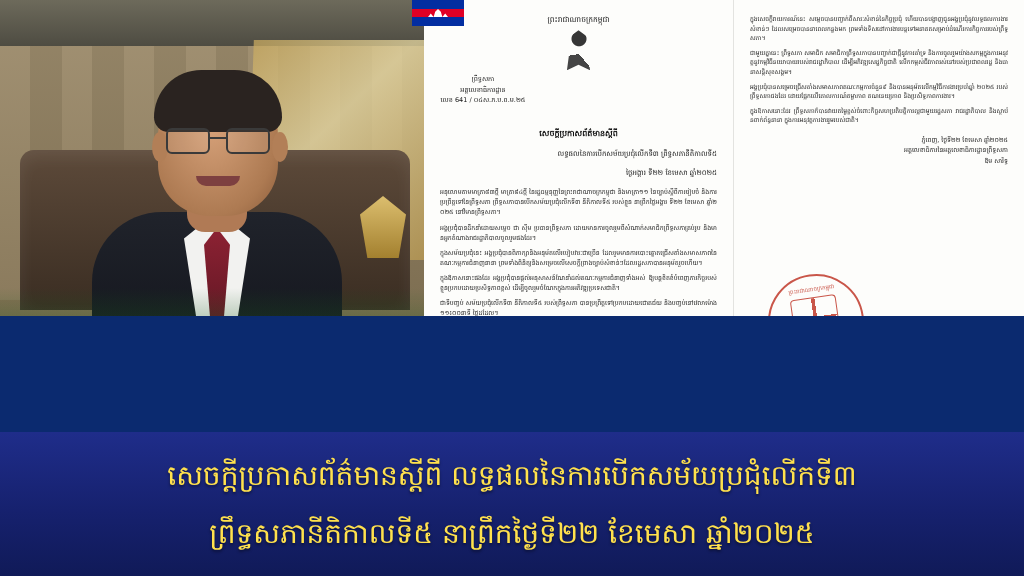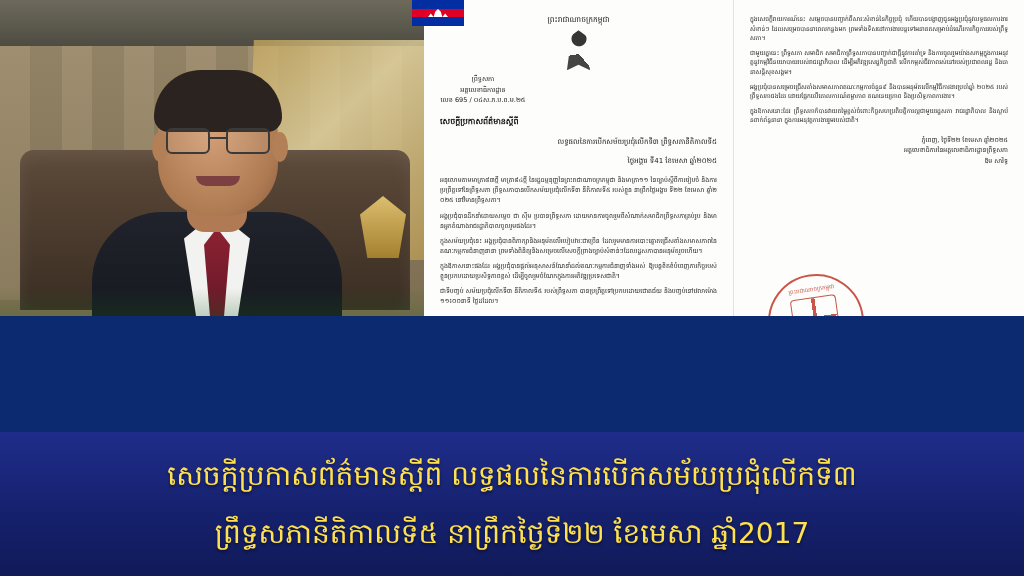--- a/index.html
+++ b/index.html
@@ -219,24 +219,24 @@
     opacity: .88;
   }
   .stamp-left {
     font-size: 6.5px;
     line-height: 1.6;
     text-align: center;
     width: 86px;
     margin-top: 2px;
   }
   .doc-title {
-    text-align: left;
+    text-align: center;
     font-size: 8px;
     line-height: 1.7;
-    margin: 10px 0 8px;
+    margin: 22px 0 8px;
     font-weight: bold;
   }
   .doc-sub {
     text-align: right;
     font-size: 7px;
     line-height: 1.6;
     margin-bottom: 8px;
   }
   .para {
     font-size: 6.2px;
@@ -374,26 +374,26 @@
     <div class="doc-area">
 
       <div class="page left">
         <div class="doc-head khm">
           <div>ព្រះរាជាណាចក្រកម្ពុជា</div>
         </div>
         <div class="doc-garuda"></div>
         <div class="stamp-left khm">
           <div>ព្រឹទ្ធសភា</div>
           <div>អគ្គលេខាធិការដ្ឋាន</div>
-          <div>លេខ 695 / ០៤ស.ភ.ប.ព.ម.២៥</div>
+          <div>លេខ 641 / ០៤ស.ភ.ប.ព.ម.២៥</div>
         </div>
 
         <div class="doc-title khm">សេចក្តីប្រកាសព័ត៌មានស្តីពី</div>
         <div class="doc-sub khm">លទ្ធផលនៃការបើកសម័យប្រជុំលើកទី៣ ព្រឹទ្ធសភានីតិកាលទី៥</div>
-        <div class="doc-sub khm">ថ្ងៃអង្គារ ទី41 ខែមេសា ឆ្នាំ២០២៥</div>
+        <div class="doc-sub khm">ថ្ងៃអង្គារ ទី២២ ខែមេសា ឆ្នាំ២០២៥</div>
 
         <p class="para khm">អនុលោមតាមមាត្រា៨៣ថ្មី មាត្រា៨៤ថ្មី នៃរដ្ឋធម្មនុញ្ញនៃព្រះរាជាណាចក្រកម្ពុជា និងមាត្រា១១ នៃច្បាប់ស្តីពីការរៀបចំ និងការប្រព្រឹត្តទៅនៃព្រឹទ្ធសភា ព្រឹទ្ធសភាបានបើកសម័យប្រជុំលើកទី៣ នីតិកាលទី៥ របស់ខ្លួន នាព្រឹកថ្ងៃអង្គារ ទី២២ ខែមេសា ឆ្នាំ២០២៥ នៅវិមានព្រឹទ្ធសភា។</p>
         <p class="para khm">អង្គប្រជុំបានដឹកនាំដោយសម្តេច ជា ស៊ីម ប្រធានព្រឹទ្ធសភា ដោយមានការចូលរួមពីសំណាក់សមាជិកព្រឹទ្ធសភាគ្រប់រូប និងមានអ្នកតំណាងរាជរដ្ឋាភិបាលចូលរួមផងដែរ។</p>
         <p class="para khm">ក្នុងសម័យប្រជុំនេះ អង្គប្រជុំបានពិភាក្សានិងអនុម័តលើរបៀបវារៈជាច្រើន ដែលរួមមានការបោះឆ្នោតជ្រើសតាំងសមាសភាពនៃគណៈកម្មការជំនាញនានា ព្រមទាំងពិនិត្យនិងសម្រេចលើសេចក្តីព្រាងច្បាប់សំខាន់ៗដែលរដ្ឋសភាបានអនុម័តរួចហើយ។</p>
         <p class="para khm">ក្នុងឱកាសនោះផងដែរ អង្គប្រជុំបានផ្តល់អនុសាសន៍ណែនាំដល់គណៈកម្មការជំនាញទាំងអស់ ឱ្យបន្តខិតខំបំពេញភារកិច្ចរបស់ខ្លួនប្រកបដោយប្រសិទ្ធភាពខ្ពស់ ដើម្បីចូលរួមចំណែកក្នុងការអភិវឌ្ឍប្រទេសជាតិ។</p>
         <p class="para khm">ជាទីបញ្ចប់ សម័យប្រជុំលើកទី៣ នីតិកាលទី៥ របស់ព្រឹទ្ធសភា បានប្រព្រឹត្តទៅប្រកបដោយជោគជ័យ និងបញ្ចប់នៅវេលាម៉ោង១១៖០០នាទី ថ្ងៃដដែល។</p>
 
         <div class="page-footer khm">វិមានព្រឹទ្ធសភា មហាវិថីព្រះនរោត្តម រាជធានីភ្នំពេញ ព្រះរាជាណាចក្រកម្ពុជា
 ទូរស័ព្ទ៖ (៨៥៥ ២៣) ២១១-៤៤២, ២១១-៤៤៣  ទូរសារ៖ (៨៥៥ ២៣) ២១១-៤៤៦  អ៊ីម៉ែល៖ secretariat@senate.gov.kh</div>
       </div>
@@ -417,16 +417,16 @@
         </div>
 
         <div class="page-num khm">២</div>
       </div>
 
     </div>
   </div>
 
   <div class="caption">
     <div class="line">សេចក្តីប្រកាសព័ត៌មានស្តីពី លទ្ធផលនៃការបើកសម័យប្រជុំលើកទី៣</div>
-    <div class="line">ព្រឹទ្ធសភានីតិកាលទី៥ នាព្រឹកថ្ងៃទី២២ ខែមេសា ឆ្នាំ2017</div>
+    <div class="line">ព្រឹទ្ធសភានីតិកាលទី៥ នាព្រឹកថ្ងៃទី២២ ខែមេសា ឆ្នាំ២០២៥</div>
   </div>
 
 </div>
 
 </body></html>

